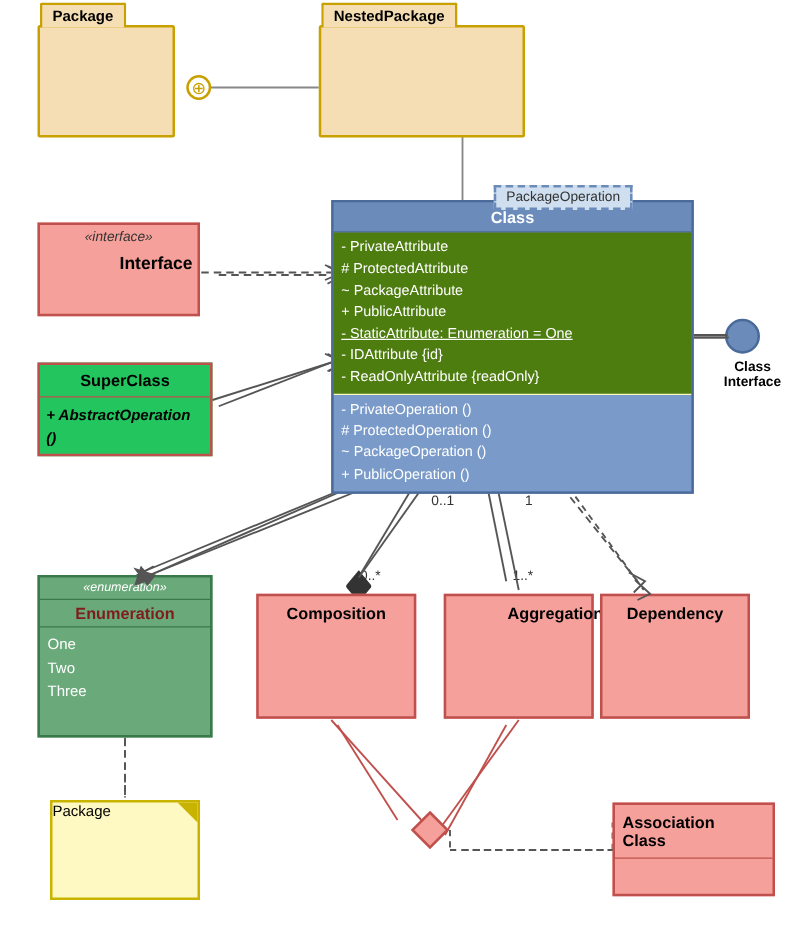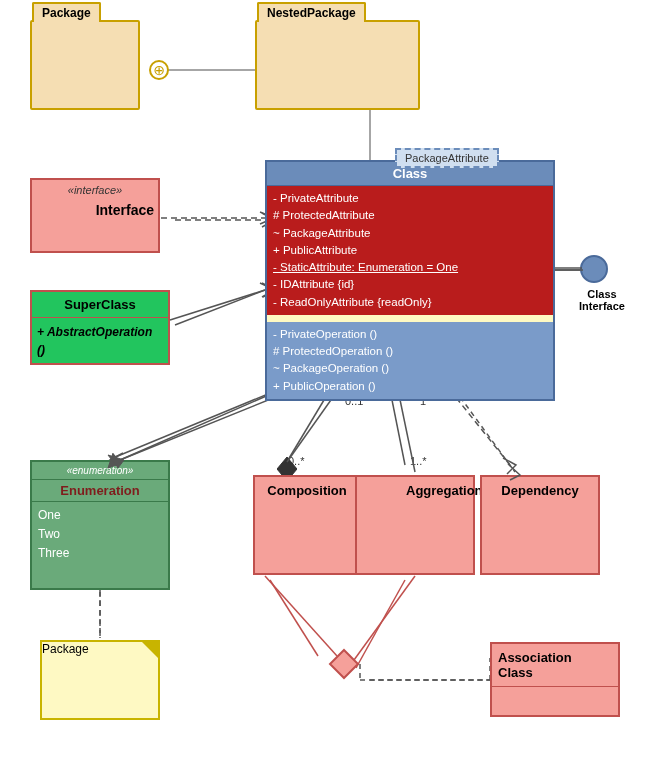--- a/index.html
+++ b/index.html
@@ -46,23 +46,23 @@
     .uml-class-blue .class-header {
       background: #6b8cba;
       text-align: center;
       padding: 4px;
       font-weight: bold;
       color: #fff;
       border-bottom: 1px solid #4a6a9a;
       font-size: 13px;
     }
     .uml-class-blue .class-attrs {
-      background: #b91c1c;
+      background: #4d7c0f;
       padding: 4px 6px;
-      border-bottom: 7px solid #fef9c3;
+      border-bottom: 1px solid #fef9c3;
       color: #fff;
       line-height: 1.5;
     }
     .uml-class-blue .class-ops {
       background: #7a9bc9;
       padding: 4px 6px;
       color: #fff;
       line-height: 1.5;
     }
     .uml-interface {
@@ -238,21 +238,21 @@
     <span style="font-size:14px; color:#c8a000; line-height:1;">⊕</span>
   </div>
 
   <div class="uml-box uml-package" style="left:255px; top:20px; width:165px; height:90px;">
     <div class="tab">
       <span>NestedPackage</span>
     </div>
   </div>
 
   <div class="template-param" style="left:395px; top:148px; z-index:10;">
-    <span>PackageAttribute</span>
+    <span>PackageOperation</span>
   </div>
 
   <div class="uml-box uml-class-blue" style="left:265px; top:160px; width:290px; z-index:5;">
     <div class="class-header">
       <span>Class</span>
     </div>
     <div class="class-attrs">
       <div class="attr-line">- PrivateAttribute</div>
       <div class="attr-line"># ProtectedAttribute</div>
       <div class="attr-line">~ PackageAttribute</div>
@@ -324,21 +324,21 @@
     <div class="enum-name">
       <span>Enumeration</span>
     </div>
     <div class="enum-vals">
       <div>One</div>
       <div>Two</div>
       <div>Three</div>
     </div>
   </div>
 
-  <div class="uml-box uml-salmon" style="left:205px; top:475px; width:108px; height:100px;margin-left:48px;">
+  <div class="uml-box uml-salmon" style="left:205px; top:475px; width:128px; height:100px;">
     <div class="box-header">
       <span>Composition</span>
     </div>
   </div>
 
   <div class="uml-box uml-salmon" style="left:355px; top:475px; width:120px; height:100px;padding-left:43px;">
     <div class="box-header">
       <span>Aggregation</span>
     </div>
   </div>

